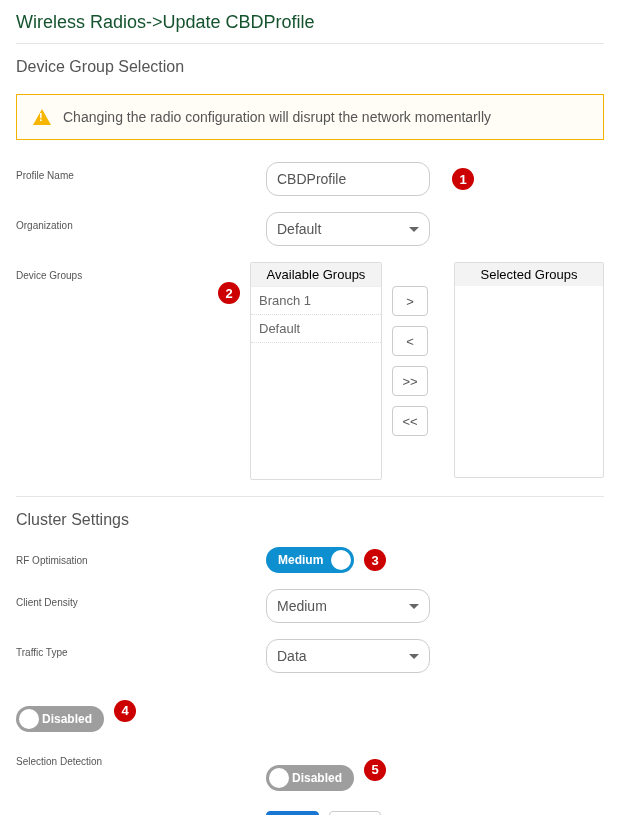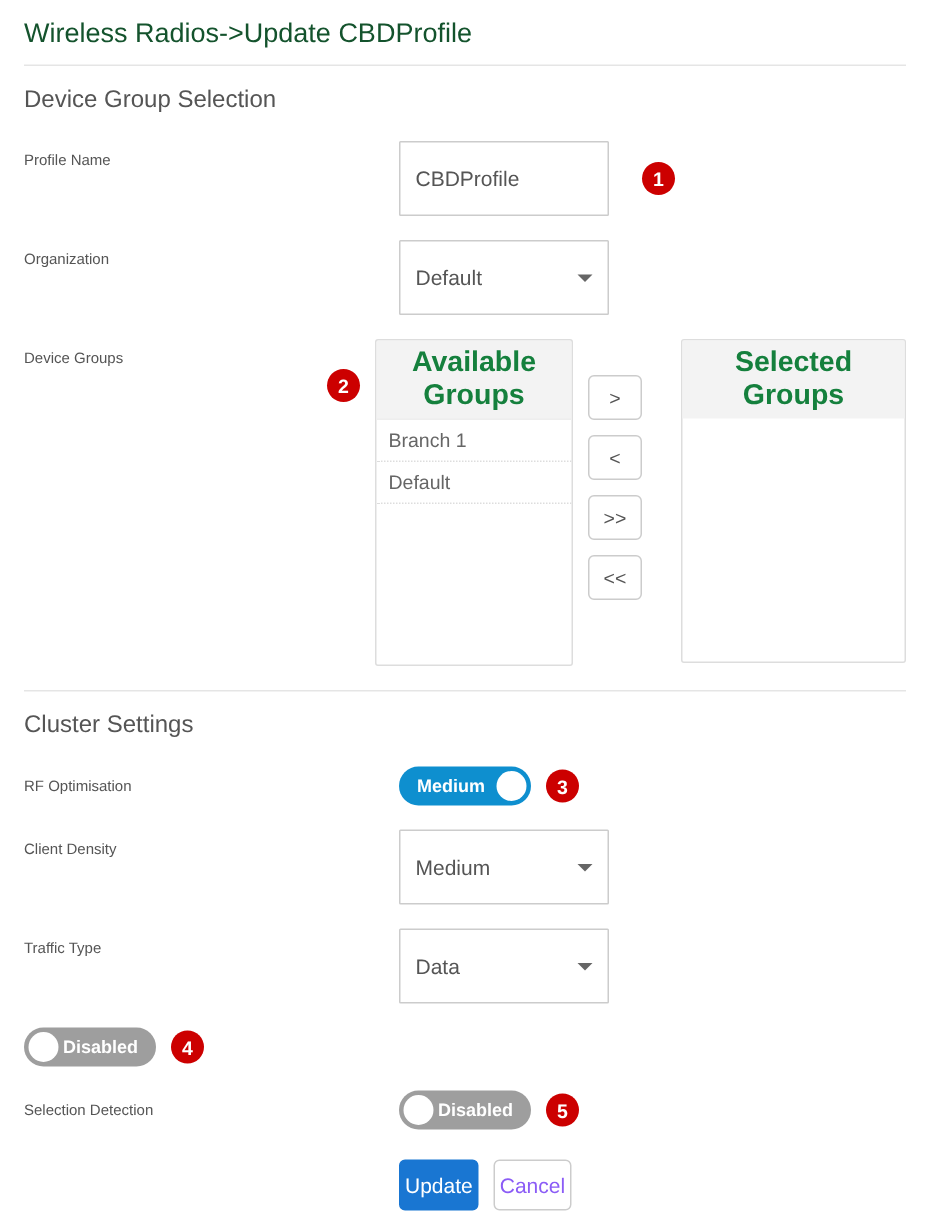--- a/index.html
+++ b/index.html
@@ -67,25 +67,25 @@
   .form-label {
     width: 250px;
     padding-top: 8px;
     color: #555;
     font-size: 10px;
   }
   .form-control {
     flex: 0 0 auto;
   }
   .text-input, .select {
-    width: 140px;
+    width: 164px;
     height: 34px;
-    padding: 24px 10px;
+    padding: 0 10px;
     border: 1px solid #ccc;
-    border-radius: 1px;
+    border-radius: 12px;
     font-size: 14px;
     color: #555;
     background: #fff;
   }
   .select {
     position: relative;
     display: flex;
     align-items: center;
     justify-content: space-between;
     cursor: pointer;
@@ -128,25 +128,24 @@
     width: 132px;
     height: 218px;
     border: 1px solid #ddd;
     border-radius: 2px;
     background: #fff;
     overflow: hidden;
   }
   .listbox-header {
     background: #f3f3f3;
     text-align: center;
-    font-size: 19px;
-    color: #15803d;
+    font-size: 13px;
+    color: #000000;
     padding: 4px 0;
     border-bottom: 1px solid #eee;
-    font-weight: bold;
   }
   .listbox-item {
     padding: 6px 8px;
     font-size: 13px;
     color: #666;
     border-bottom: 1px dotted #ddd;
     cursor: pointer;
   }
   .move-buttons {
     display: flex;
@@ -199,20 +198,21 @@
     border-radius: 50%;
     background: #fff;
   }
   .toggle.off {
     background: #9e9e9e;
     color: #fff;
     justify-content: flex-end;
     padding-right: 12px;
     font-size: 12px;
     font-weight: bold;
+    margin-top: 17px;
   }
   .toggle.off::before {
     content: "";
     position: absolute;
     left: 3px; top: 3px;
     width: 20px; height: 20px;
     border-radius: 50%;
     background: #fff;
   }
 
@@ -247,20 +247,24 @@
 </head>
 <body>
 
 <div class="page">
 
   <h1 class="breadcrumb">Wireless Radios-&gt;Update CBDProfile</h1>
   <hr class="sep">
 
   <h2 class="section">Device Group Selection</h2>
 
+  <div class="alert">
+    <span class="alert-icon"></span>
+    <span class="alert-text">Changing the radio configuration will disrupt the network momentarlly</span>
+  </div>
 
   <div class="form-row">
     <div class="form-label">Profile Name</div>
     <div class="form-control inline-center">
       <input class="text-input" type="text" value="CBDProfile" style="">
       <span class="callout ml">1</span>
     </div>
   </div>
 
   <div class="form-row">

